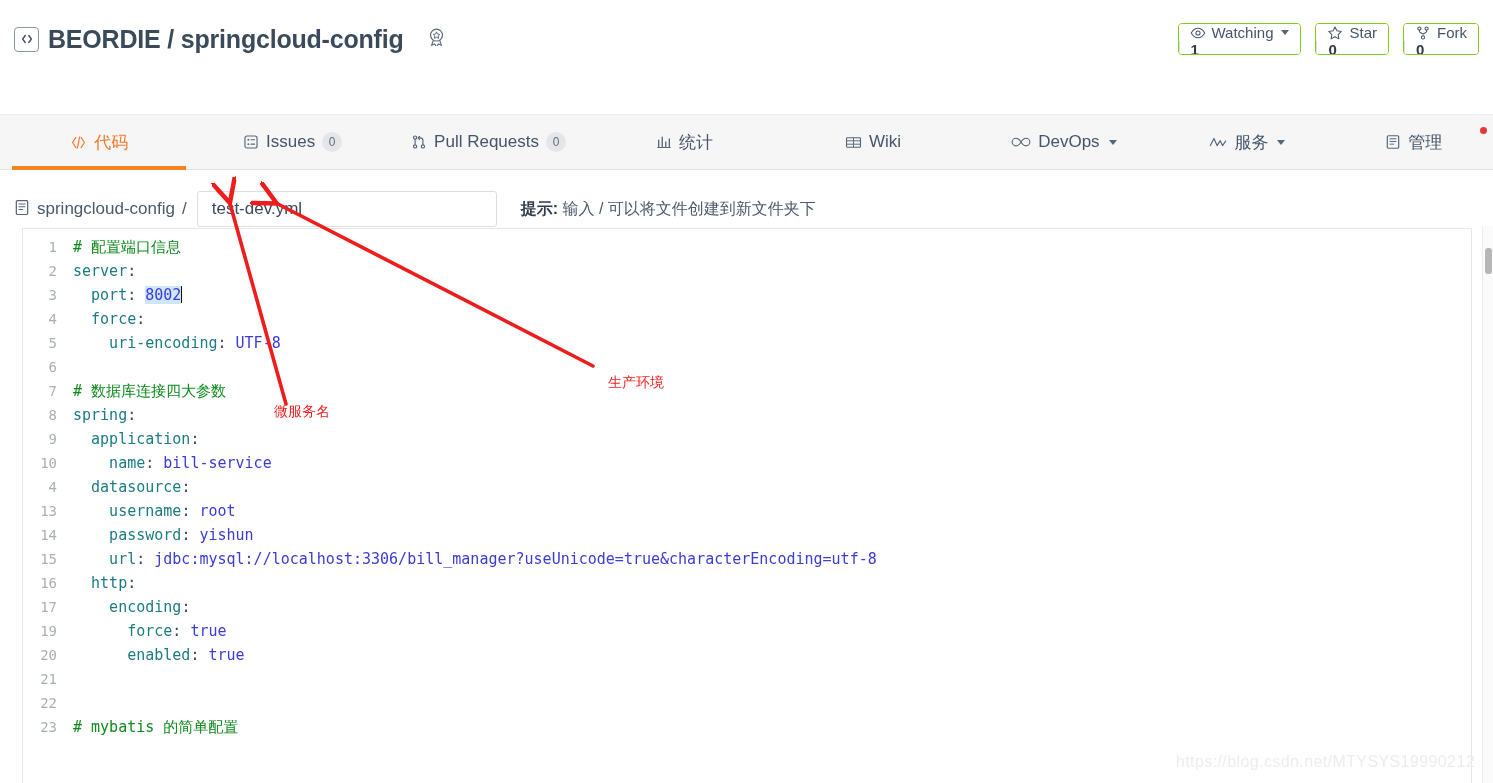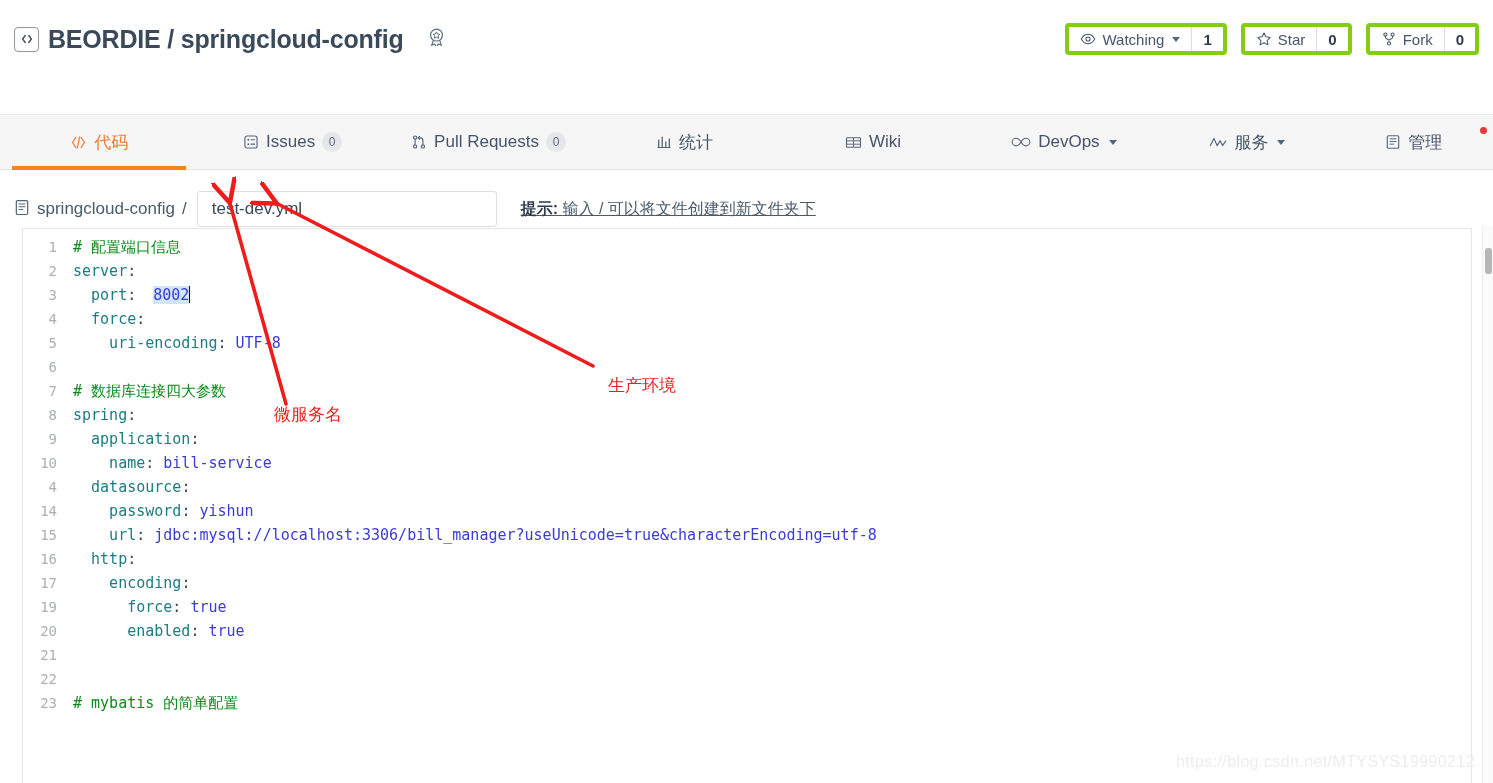--- a/index.html
+++ b/index.html
@@ -40,26 +40,27 @@
   .repo-title .slash { font-weight:bold; color:#3b4a5a; }
   .badge-icon { margin-left:12px; color:#5a6b7b; font-size:23px; line-height:1; }
 
   .header-actions {
     margin-left:auto;
     display:flex; align-items:center; gap:14px;
     padding-right:0;
   }
   .btn-group {
     display:flex; align-items:stretch;
-    border:4px solid #84cc16;
+    border:1px solid #84cc16;
     border-radius:4px;
     height:32px;
     background:#fff;
     overflow:hidden;
     white-space:nowrap;
+    flex-direction:column;
   }
   .btn-group .seg {
     display:flex; align-items:center;
     padding:0 11px;
     font-size:15px;
     color:#46556b;
     background:#fff;
     gap:6px;
   }
   .btn-group .seg.count {
@@ -154,21 +155,20 @@
     font-size:17px;
     color:#3b4a5a;
     padding:0 14px;
     outline:none;
   }
   .hint {
     margin-left:24px;
     font-size:16px;
     color:#4a5a6b;
     white-space:nowrap;
-    text-decoration:underline;
   }
   .hint b { font-weight:bold; color:#2f3b4a; }
 
   
   .editor {
     position:absolute;
     left:22px; top:228px;
     width:1450px;
     height:555px;
     background:#ffffff;
@@ -191,34 +191,34 @@
     color:#a9b0b7;
     font-family:"DejaVu Sans Mono", monospace;
     font-size:14px;
     user-select:none;
   }
   .ltext { color:#2b3a4a; padding-left:6px; }
   .c-comment { color:#0f8a1d; }
   .c-key     { color:#1b7c82; }
   .c-punc    { color:#3b4a5a; }
   .c-val     { color:#3b3bd6; }
-  .sel { background:#cfe6f7;margin-left:8px; }
+  .sel { background:#cfe6f7; }
   .caret {
     display:inline-block;
     width:1px; height:17px;
     background:#111;
     vertical-align:-3px;
     margin-left:0px;
   }
 
   
   .anno {
     position:absolute;
     color:#f01f1f;
-    font-size:17px;
+    font-size:14px;
     font-family:Liberation Mono, monospace;
     white-space:nowrap;
     z-index:20;
   }
   .arrow-layer {
     position:absolute;
     left:0; top:0;
     width:1493px; height:783px;
     pointer-events:none;
     z-index:15;
@@ -437,20 +437,21 @@
       <div class="line"><span class="lno">2</span><span class="ltext"><span class="c-key">server</span><span class="c-punc">:</span></span></div>
       <div class="line"><span class="lno">3</span><span class="ltext"><span class="c-key">  port</span><span class="c-punc">: </span><span class="c-val sel">8002</span><span class="caret"></span></span></div>
       <div class="line"><span class="lno">4</span><span class="ltext"><span class="c-key">  force</span><span class="c-punc">:</span></span></div>
       <div class="line"><span class="lno">5</span><span class="ltext"><span class="c-key">    uri-encoding</span><span class="c-punc">: </span><span class="c-val">UTF-8</span></span></div>
       <div class="line"><span class="lno">6</span><span class="ltext"><span class=""></span></span></div>
       <div class="line"><span class="lno">7</span><span class="ltext"><span class="c-comment"># 数据库连接四大参数</span></span></div>
       <div class="line"><span class="lno">8</span><span class="ltext"><span class="c-key">spring</span><span class="c-punc">:</span></span></div>
       <div class="line"><span class="lno">9</span><span class="ltext"><span class="c-key">  application</span><span class="c-punc">:</span></span></div>
       <div class="line"><span class="lno">10</span><span class="ltext"><span class="c-key">    name</span><span class="c-punc">: </span><span class="c-val">bill-service</span></span></div>
       <div class="line"><span class="lno">4</span><span class="ltext"><span class="c-key">  datasource</span><span class="c-punc">:</span></span></div>
+      <div class="line"><span class="lno">13</span><span class="ltext"><span class="c-key">    username</span><span class="c-punc">: </span><span class="c-val">root</span></span></div>
       <div class="line"><span class="lno">14</span><span class="ltext"><span class="c-key">    password</span><span class="c-punc">: </span><span class="c-val">yishun</span></span></div>
       <div class="line"><span class="lno">15</span><span class="ltext"><span class="c-key">    url</span><span class="c-punc">: </span><span class="c-val">jdbc:mysql://localhost:3306/bill_manager?useUnicode=true&amp;characterEncoding=utf-8</span></span></div>
       <div class="line"><span class="lno">16</span><span class="ltext"><span class="c-key">  http</span><span class="c-punc">:</span></span></div>
       <div class="line"><span class="lno">17</span><span class="ltext"><span class="c-key">    encoding</span><span class="c-punc">:</span></span></div>
       <div class="line"><span class="lno">19</span><span class="ltext"><span class="c-key">      force</span><span class="c-punc">: </span><span class="c-val">true</span></span></div>
       <div class="line"><span class="lno">20</span><span class="ltext"><span class="c-key">      enabled</span><span class="c-punc">: </span><span class="c-val">true</span></span></div>
       <div class="line"><span class="lno">21</span><span class="ltext"><span class=""></span></span></div>
       <div class="line"><span class="lno">22</span><span class="ltext"><span class=""></span></span></div>
       <div class="line"><span class="lno">23</span><span class="ltext"><span class="c-comment"># mybatis 的简单配置</span></span></div>
     </div>

